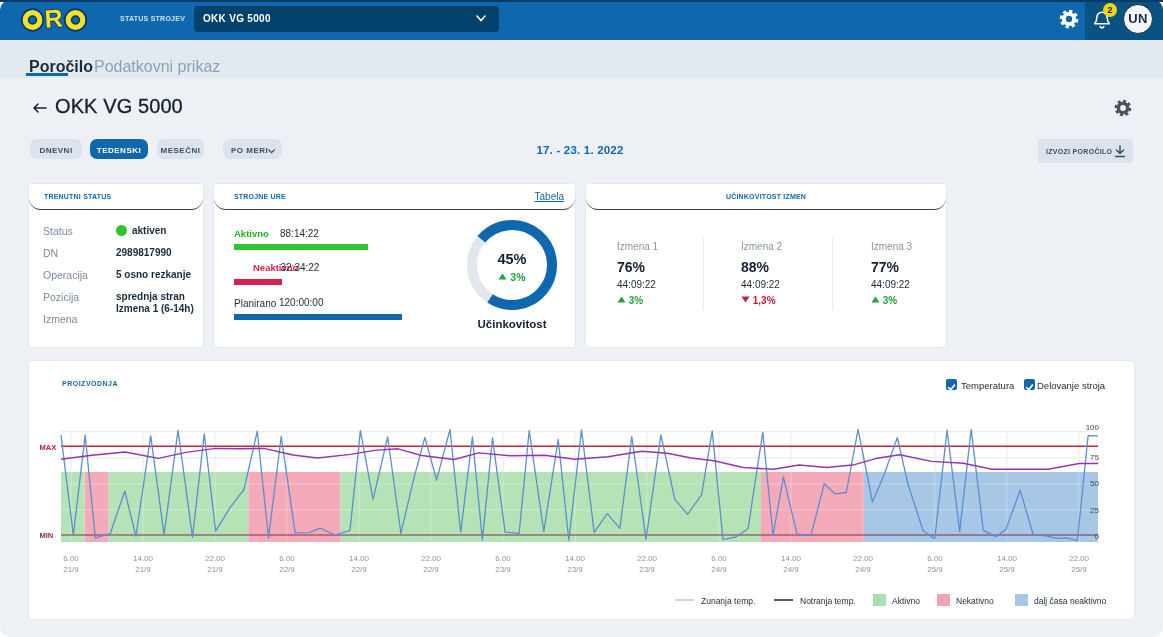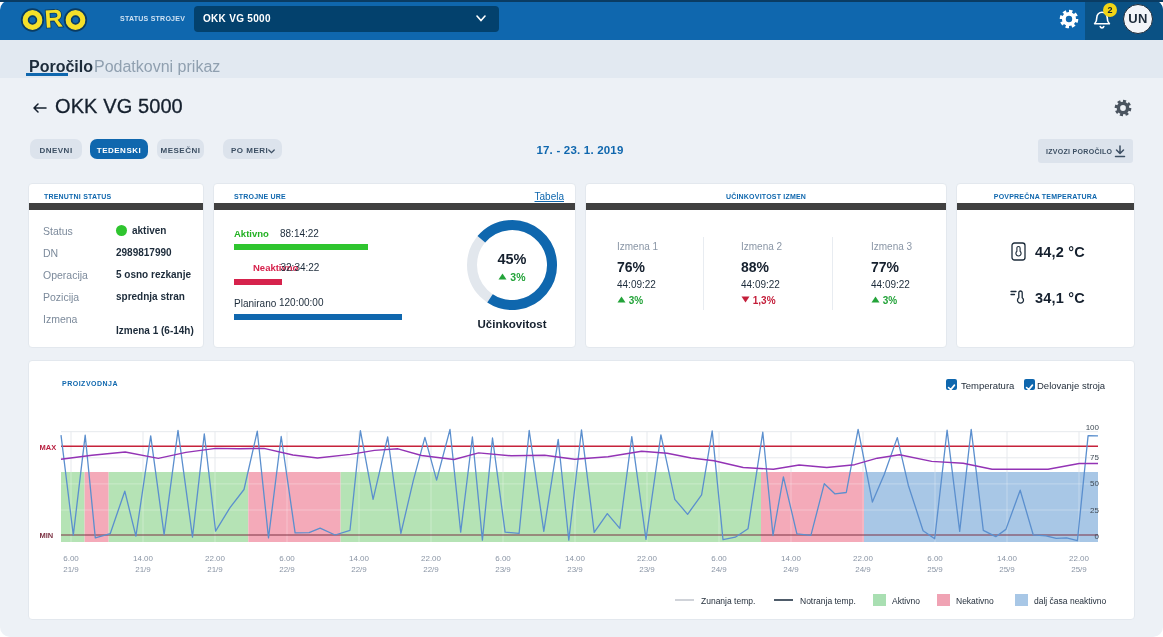--- a/index.html
+++ b/index.html
@@ -28,21 +28,21 @@
 #fb1 { left:30px; width:52px; }
 #fb2 { left:90px; width:58px; background:#0f67ae; color:#fff; }
 #fb3 { left:157px; width:47px; }
 #fb4 { left:223px; width:59px; text-align:left; padding-left:8px; }
 #fb4 svg { position:absolute; right:7px; top:10px; }
 #daterange { position:absolute; left:460px; top:144px; width:240px; text-align:center; font-size:11.5px; font-weight:bold; color:#0f67ae; letter-spacing:.2px; }
 #export { position:absolute; left:1038px; top:139px; width:95px; height:24px; background:#dce3ec; border-radius:3px; font-size:7px; font-weight:bold; letter-spacing:.3px; color:#3c4f63; }
 #export span { position:absolute; left:8px; top:9px; white-space:nowrap; }
 #export svg { position:absolute; right:7px; top:6px; }
 .card { position:absolute; top:183px; height:165px; background:#fff; border:1px solid #e3e8ee; border-radius:4px; }
-.chead { position:absolute; left:0; top:0; right:0; height:26px; border-bottom:7px solid #404040; font-size:7px; font-weight:bold; letter-spacing:.2px; color:#0f67ae; line-height:25px; }
+.chead { position:absolute; left:0; top:0; right:0; height:26px; border-bottom:1px solid #404040; font-size:7px; font-weight:bold; letter-spacing:.2px; color:#0f67ae; line-height:25px;border-radius:12px; }
 #card1 { left:28px; width:176px; }
 #card2 { left:213px; width:363px; }
 #card3 { left:585px; width:362px; }
 #card4 { left:956px; width:179px; }
 .rlab { position:absolute; left:14px; font-size:10.5px; color:#7c8a9b; }
 .rval { position:absolute; left:87px; font-size:10px; font-weight:bold; color:#1c2b3a; white-space:nowrap; }
 .bar { position:absolute; height:6px; }
 #card5 { position:absolute; left:28px; top:360px; width:1107px; height:260px; background:#fff; border:1px solid #e3e8ee; border-radius:4px; }
 #prodlbl { position:absolute; left:33px; top:18.5px; font-size:7px; font-weight:bold; letter-spacing:.5px; color:#0f67ae; }
 .chk { position:absolute; top:18px; width:11px; height:11px; background:#0f67ae; border-radius:2px; }
@@ -96,41 +96,41 @@
       <path fill-rule="evenodd" fill="#4a545f" d="M19.30 10.00 A9.3 9.3 0 0 1 18.45 13.89 L16.36 12.93 A7.0 7.0 0 0 1 14.95 14.95 L16.58 16.58 A9.3 9.3 0 0 1 13.22 18.73 L12.42 16.57 A7.0 7.0 0 0 1 10.00 17.00 L10.00 19.30 A9.3 9.3 0 0 1 6.11 18.45 L7.07 16.36 A7.0 7.0 0 0 1 5.05 14.95 L3.42 16.58 A9.3 9.3 0 0 1 1.27 13.22 L3.43 12.42 A7.0 7.0 0 0 1 3.00 10.00 L0.70 10.00 A9.3 9.3 0 0 1 1.55 6.11 L3.64 7.07 A7.0 7.0 0 0 1 5.05 5.05 L3.42 3.42 A9.3 9.3 0 0 1 6.78 1.27 L7.58 3.43 A7.0 7.0 0 0 1 10.00 3.00 L10.00 0.70 A9.3 9.3 0 0 1 13.89 1.55 L12.93 3.64 A7.0 7.0 0 0 1 14.95 5.05 L16.58 3.42 A9.3 9.3 0 0 1 18.73 6.78 L16.57 7.58 A7.0 7.0 0 0 1 17.00 10.00 Z M13.20 10.00 A3.2 3.2 0 1 0 6.80 10.00 A3.2 3.2 0 1 0 13.20 10.00 Z"></path>
     </svg>
   <div class="fbtn" id="fb1">DNEVNI</div>
   <div class="fbtn" id="fb2">TEDENSKI</div>
   <div class="fbtn" id="fb3">MESEČNI</div>
   <div class="fbtn" id="fb4">PO MERI
     <svg width="7" height="5" viewBox="0 0 9 6">
         <path d="M1 1 L4.5 4.5 L8 1" stroke="#3c4f63" stroke-width="1.6" fill="none" stroke-linecap="round"></path>
       </svg>
   </div>
-  <div id="daterange">17. - 23. 1. 2019</div>
+  <div id="daterange">17. - 23. 1. 2022</div>
   <div id="export">
       <span>IZVOZI POROČILO</span>
     <svg width="12" height="13" viewBox="0 0 12 13">
         <path d="M6 1 V8 M2.5 5 L6 8.5 L9.5 5" stroke="#3c4f63" stroke-width="1.5" fill="none" stroke-linecap="round" stroke-linejoin="round"></path>
         <path d="M1.5 11.5 H10.5" stroke="#3c4f63" stroke-width="1.5" stroke-linecap="round"></path>
       </svg>
   </div>
 
   <div class="card" id="card1">
     <div class="chead" style="padding-left:15px;">TRENUTNI STATUS</div>
     <div class="rlab" style="top:40.5px;">Status</div>
     <div class="rval" style="top:40.5px; left:87px;"><span style="display:inline-block; width:11px; height:11px; border-radius:50%; background:#2fc52f; margin-right:5px; vertical-align:-2px;"></span>aktiven</div>
     <div class="rlab" style="top:62.5px;">DN</div>
     <div class="rval" style="top:62.5px;">2989817990</div>
     <div class="rlab" style="top:84.5px;">Operacija</div>
     <div class="rval" style="top:84.5px;">5 osno rezkanje</div>
     <div class="rlab" style="top:106.5px;">Pozicija</div>
     <div class="rval" style="top:106.5px;">sprednja stran</div>
     <div class="rlab" style="top:128.5px;">Izmena</div>
-    <div class="rval" style="top:141px;">Izmena 1 (6-14h)</div>
+    <div class="rval" style="top:119px;">Izmena 1 (6-14h)</div>
   </div>
 
   <div class="card" id="card2">
     <div class="chead" style="padding-left:20px;">STROJNE URE<a style="position:absolute; right:11px; top:0; color:#0f67ae; font-size:10px; font-weight:normal; letter-spacing:0; text-decoration:underline;">Tabela</a></div>
     <div style="position:absolute; left:20px; top:44px; font-size:9.5px; font-weight:bold; color:#23b123;">Aktivno</div>
     <div style="position:absolute; left:66px; top:43.5px; font-size:10px; color:#1c2b3a;">88:14:22</div>
     <div class="bar" style="left:20px; top:59.5px; width:134px; background:#2fc52f;"></div>
     <div style="position:absolute; left:20px; top:78px; font-size:9.5px; font-weight:bold; color:#d6224c;padding-left:19px;">Neaktivno</div>
     <div style="position:absolute; left:66.5px; top:77.5px; font-size:10px; color:#1c2b3a;">32:34:22</div>
     <div class="bar" style="left:20px; top:95px; width:48px; background:#d6224c;"></div>
@@ -171,33 +171,20 @@
     <div class="izm" style="left:285px;">
         <div class="iz1">Izmena 3</div>
         <div class="iz2">77%</div>
         <div class="iz3">44:09:22</div>
         <div class="iz4" style="color:#23a339;"><svg width="9" height="7" viewBox="0 0 9 7" style="vertical-align:1px;">
             <path d="M4.5 0.5 L8.5 6.5 H0.5 Z" fill="#23a339"></path>
           </svg> 3%</div>
       </div>
   </div>
 
-  <div class="card" id="card4">
-    <div class="chead" style="text-align:center;">POVPREČNA TEMPERATURA</div>
-    <svg style="position:absolute; left:54px; top:58px;" width="15" height="19" viewBox="0 0 15 19">
-      <rect x="1" y="1" width="13" height="17" rx="2.5" fill="none" stroke="#1c2b3a" stroke-width="1.3"></rect>
-      <path d="M7.5 4.5 a1.6 1.6 0 0 1 1.6 1.6 v3.2 a2.6 2.6 0 1 1 -3.2 0 V6.1 A1.6 1.6 0 0 1 7.5 4.5 Z" fill="none" stroke="#1c2b3a" stroke-width="1.1"></path>
-    </svg>
-    <div style="position:absolute; left:78px; top:59.5px; font-size:14.5px; font-weight:bold; color:#15202e; letter-spacing:.2px;">44,2 °C</div>
-    <svg style="position:absolute; left:53px; top:105px;" width="17" height="17" viewBox="0 0 17 17">
-      <path d="M1 2.5 H6 M1 5.5 H4.5" stroke="#1c2b3a" stroke-width="1.3" stroke-linecap="round"></path>
-      <path d="M10.5 2 a1.7 1.7 0 0 1 1.7 1.7 v5 a3 3 0 1 1 -3.4 0 v-5 A1.7 1.7 0 0 1 10.5 2 Z" fill="none" stroke="#1c2b3a" stroke-width="1.3"></path>
-    </svg>
-    <div style="position:absolute; left:78px; top:105.5px; font-size:14.5px; font-weight:bold; color:#15202e; letter-spacing:.2px;">34,1 °C</div>
-  </div>
 
   <div id="card5">
     <div id="prodlbl">PROIZVODNJA</div>
     <div class="chk" style="left:917px;"><svg width="11" height="11" viewBox="0 0 13 13">
           <path d="M3 6.5 L5.6 9 L10 3.7" stroke="#fff" stroke-width="1.9" fill="none" stroke-linecap="round" stroke-linejoin="round"></path>
         </svg></div>
     <div class="chklab" style="left:932px;">Temperatura</div>
     <div class="chk" style="left:995px;"><svg width="11" height="11" viewBox="0 0 13 13">
           <path d="M3 6.5 L5.6 9 L10 3.7" stroke="#fff" stroke-width="1.9" fill="none" stroke-linecap="round" stroke-linejoin="round"></path>
         </svg></div>

